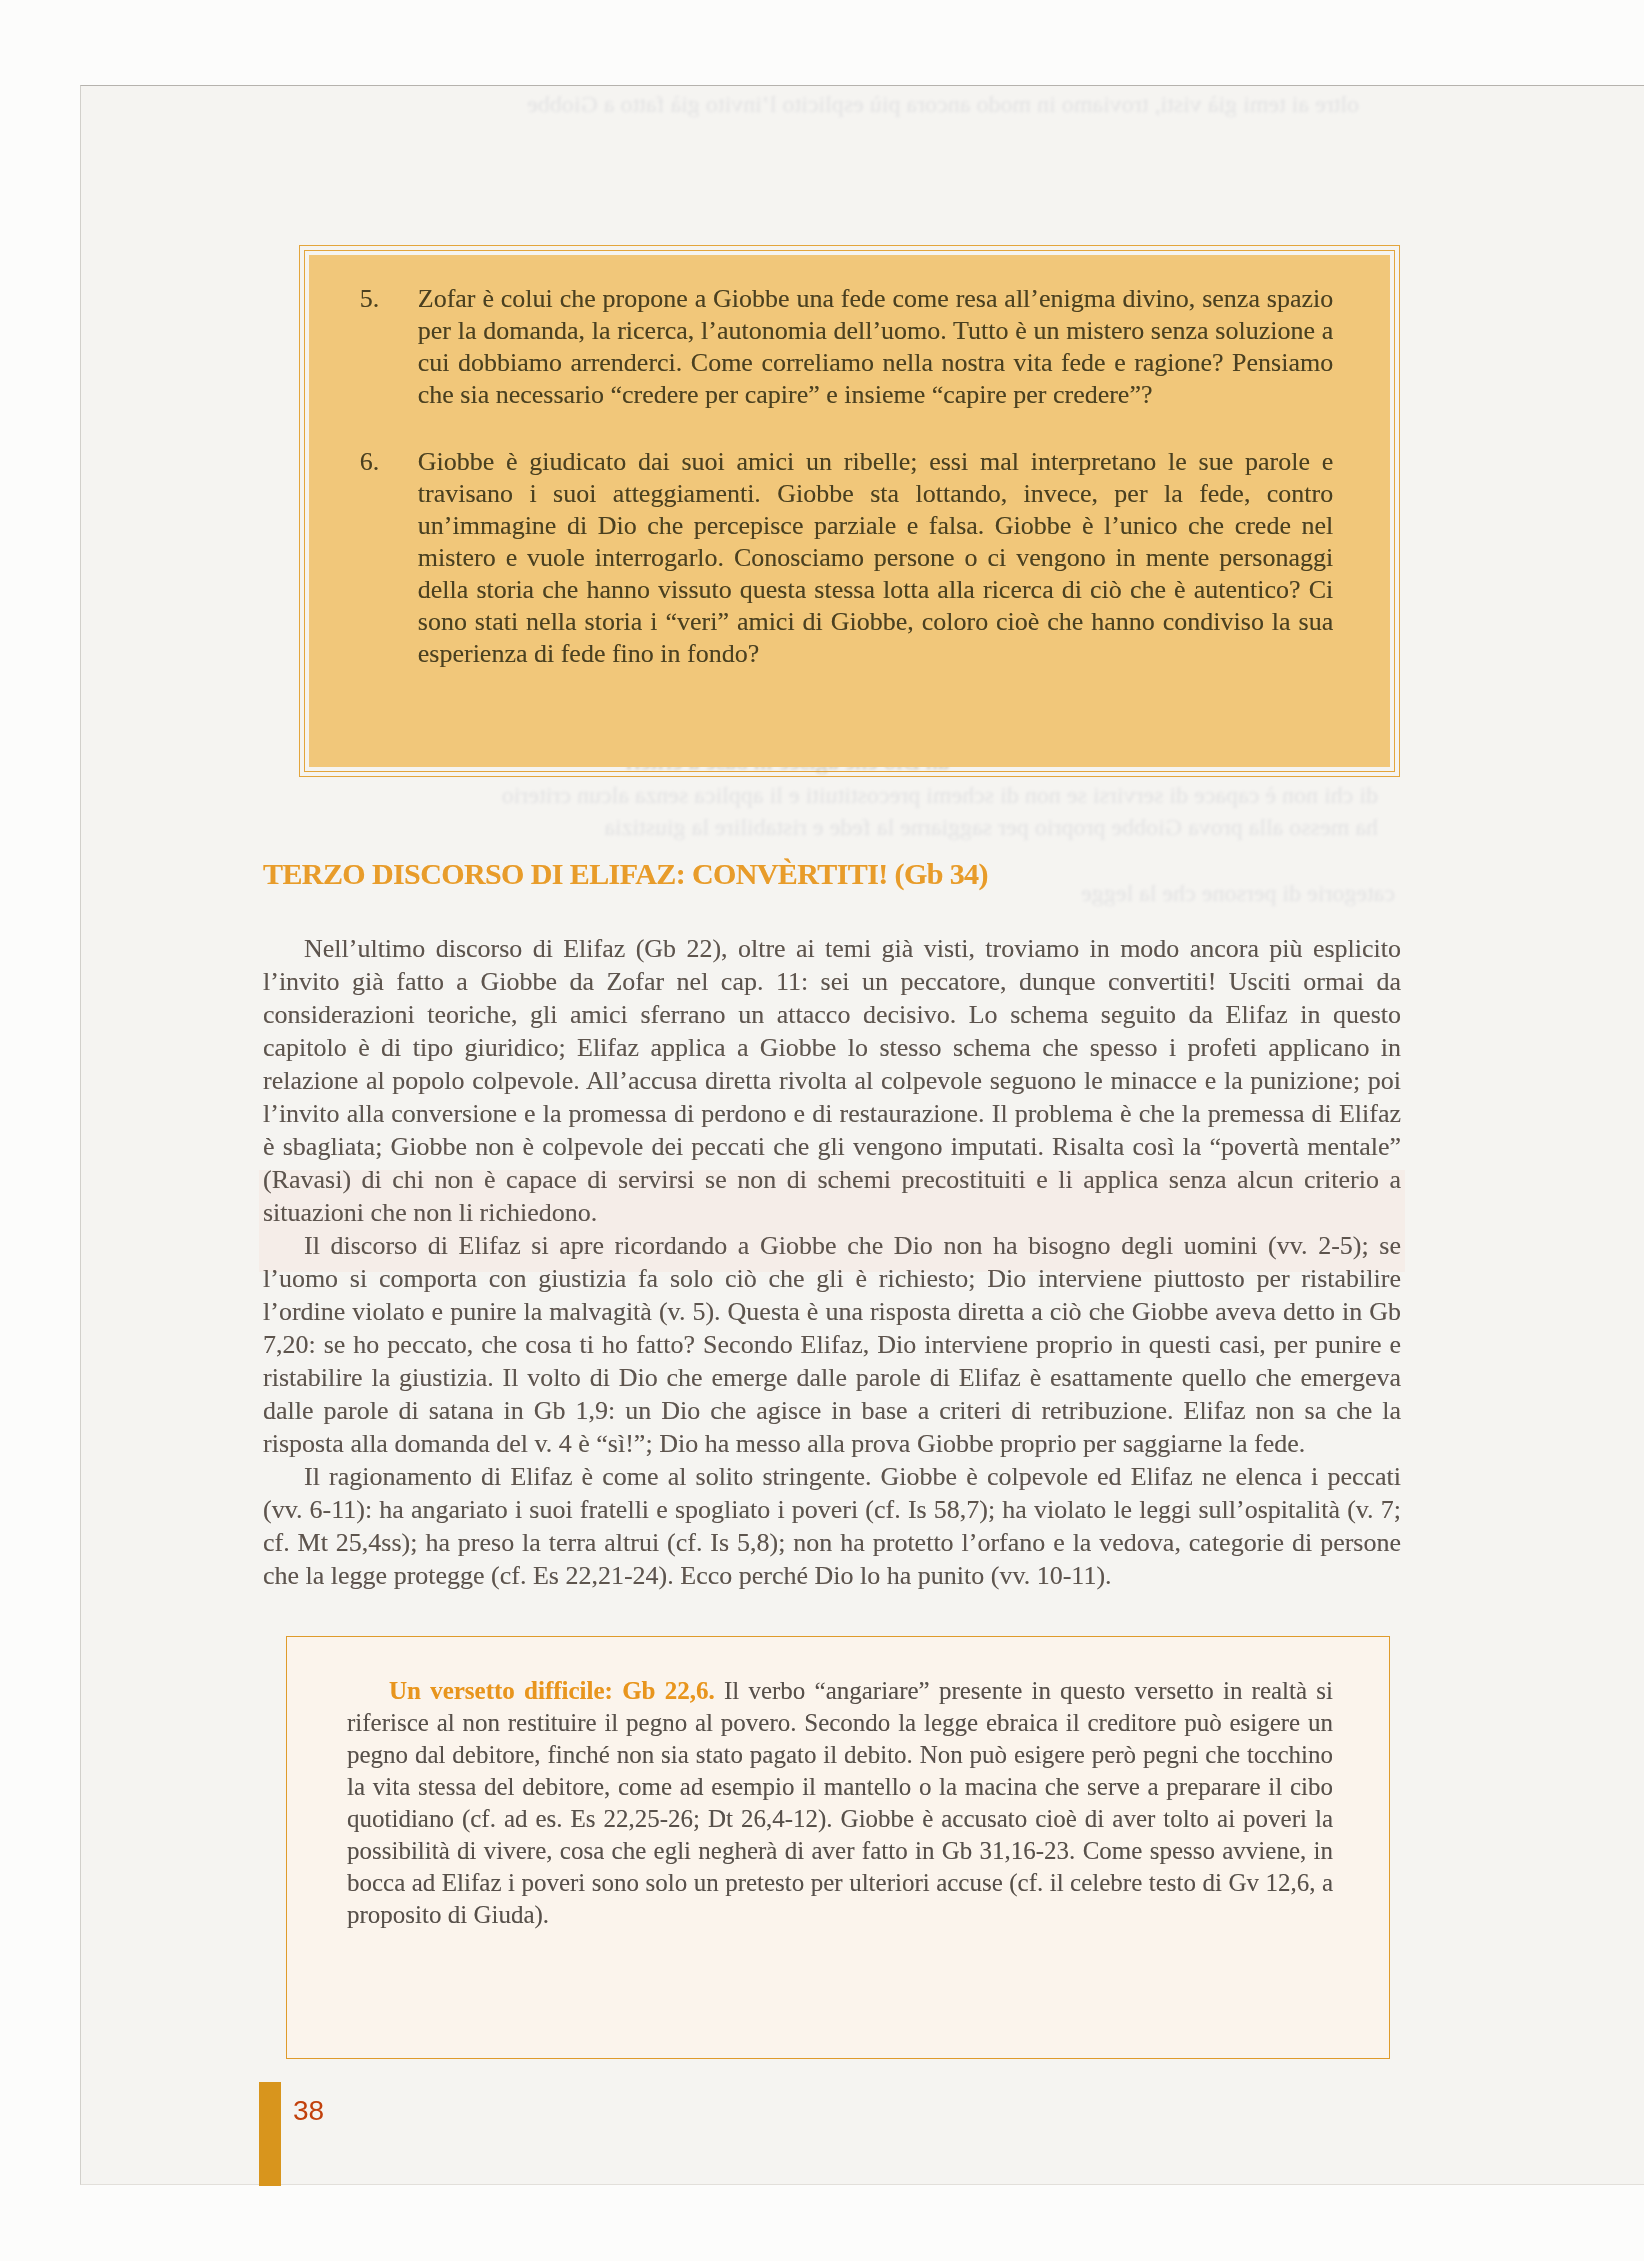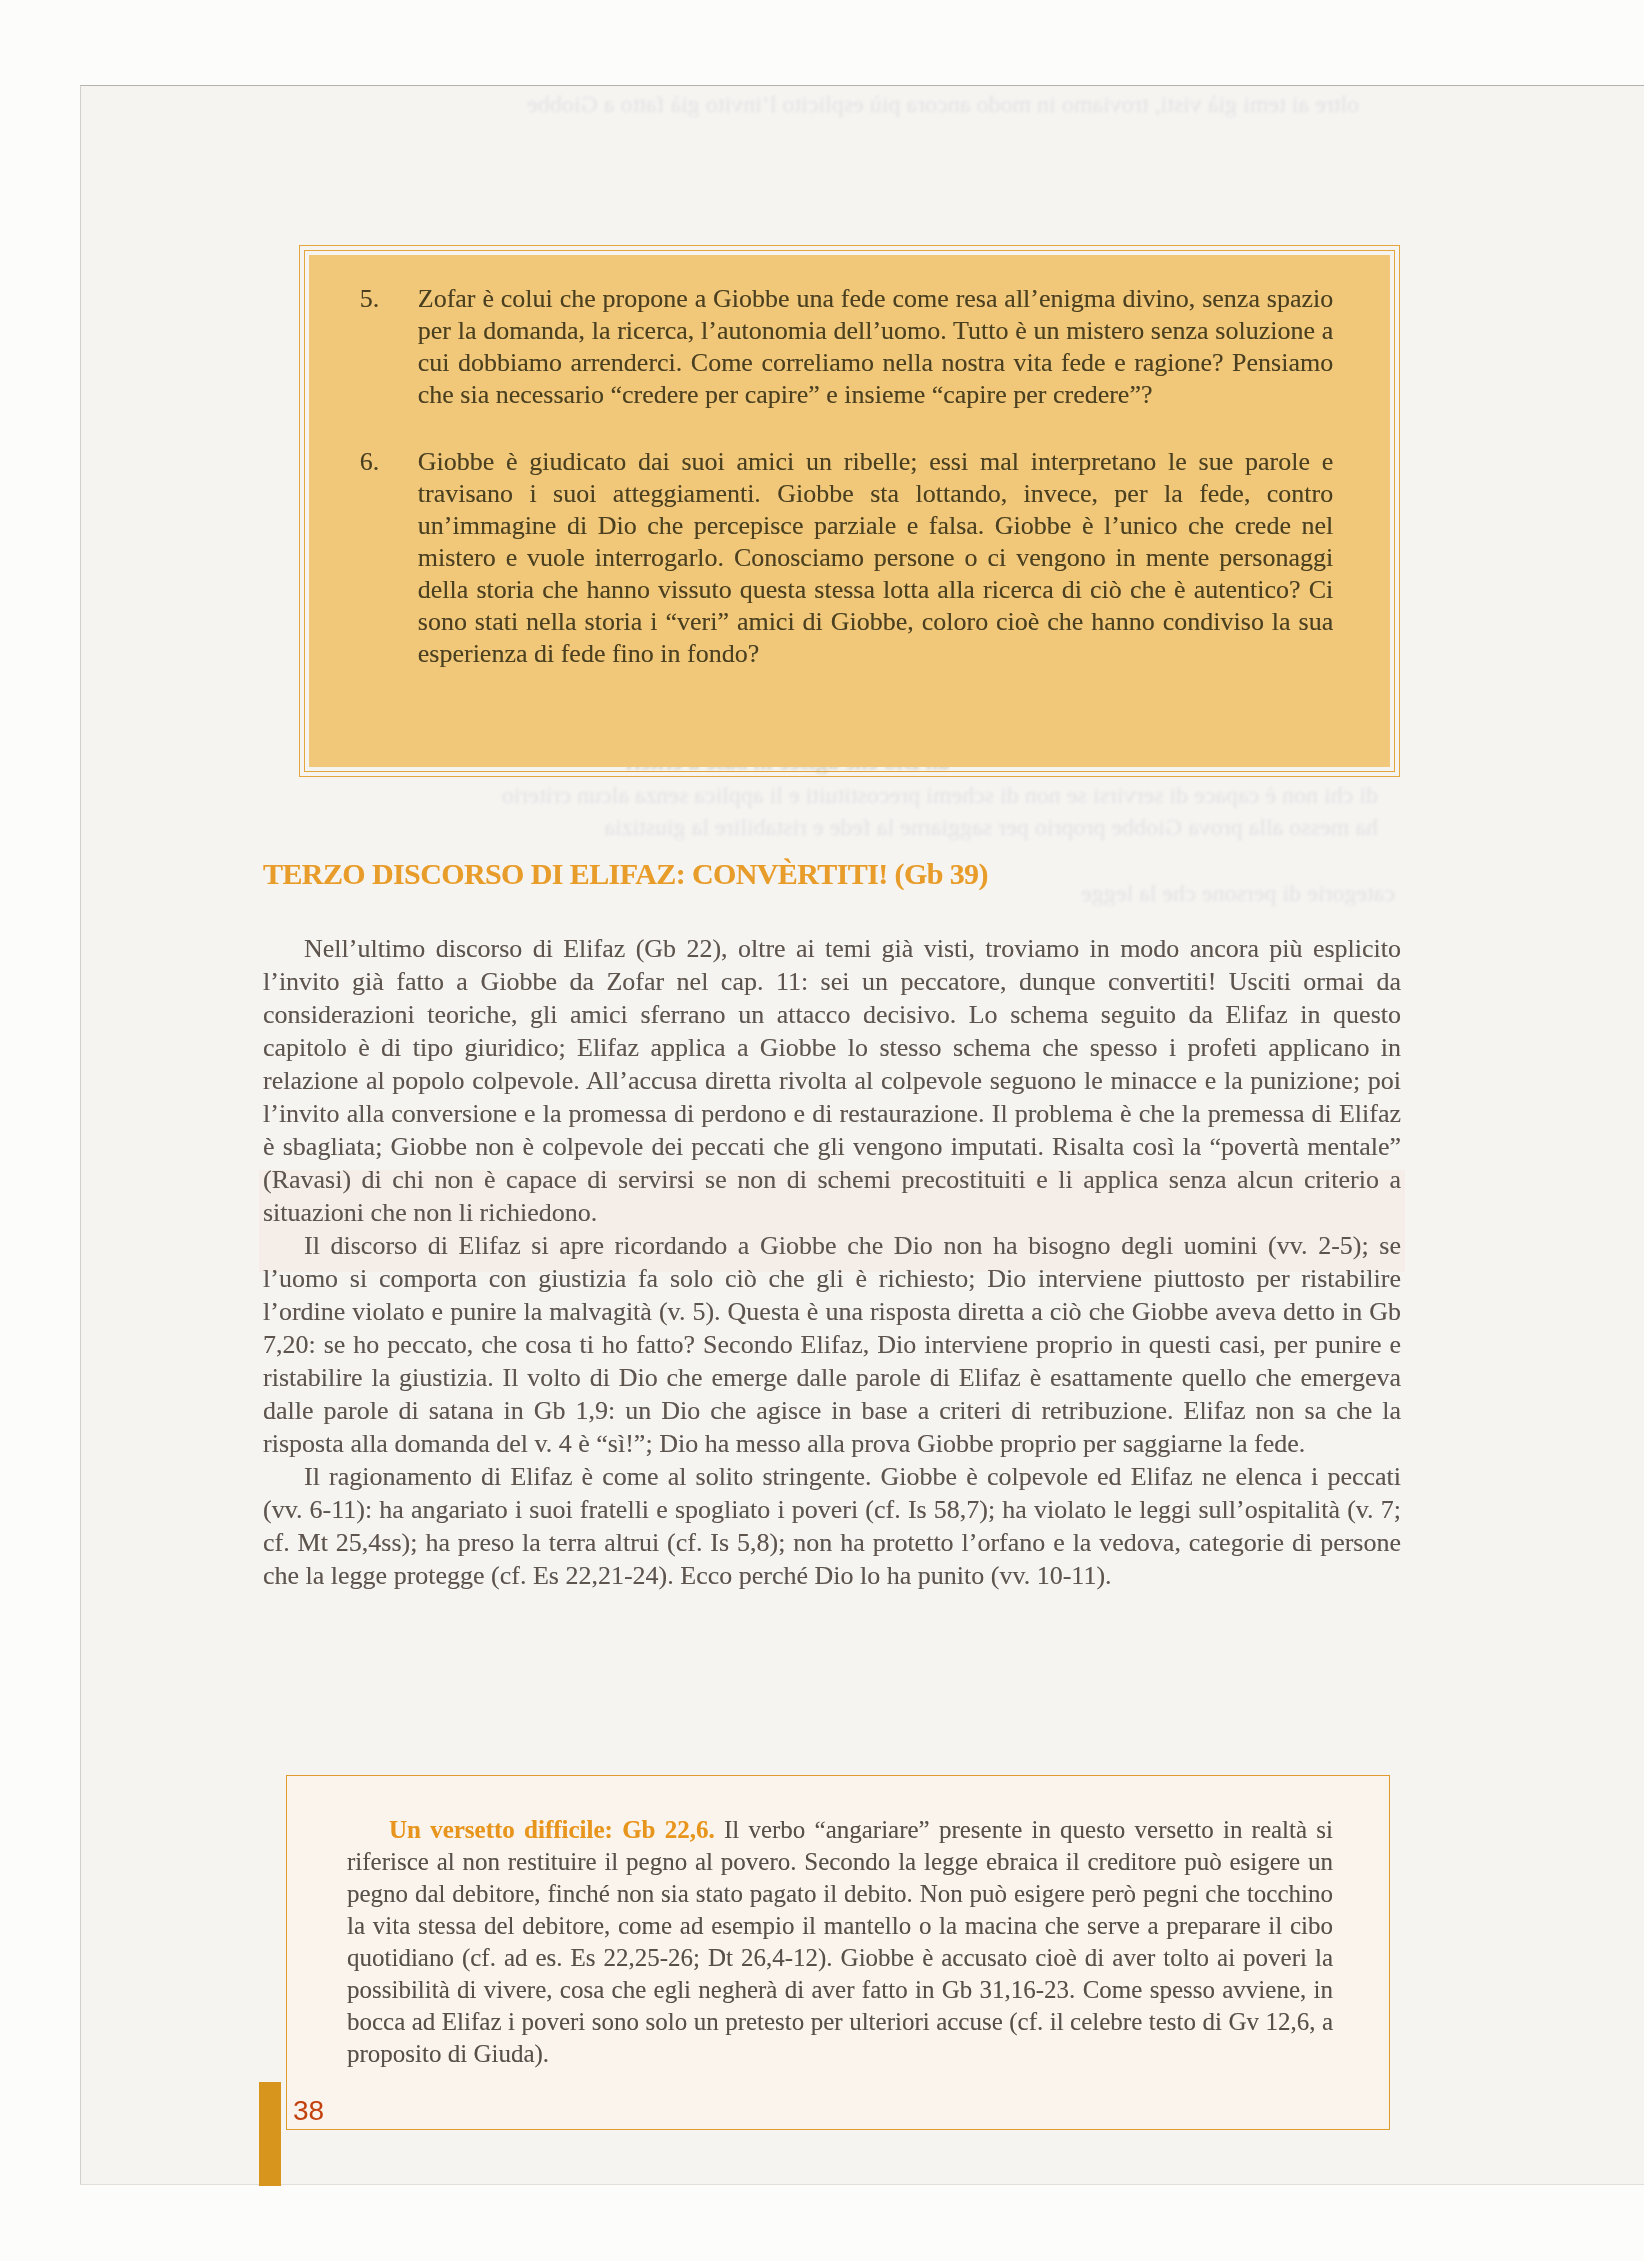--- a/index.html
+++ b/index.html
@@ -46,21 +46,21 @@
     font-size:26px;line-height:33px;color:#5d544d;text-align:justify;
     text-shadow:0 0 0.6px rgba(93,84,77,.35);
   }
   .body-copy p{margin:0;text-indent:41px;}
   .pink-band{
     position:absolute;left:259px;top:1170px;width:1146px;height:102px;
     background:rgba(246,229,221,.45);pointer-events:none;
   }
   
   .note-box{
-    position:absolute;left:286px;top:1775px;width:1104px;height:355px;
+    position:absolute;left:286px;top:1636px;width:1104px;height:423px;
     border:1.8px solid #df9b2b;box-sizing:border-box;background:#fbf4ec;padding-left:7px;
   }
   .note-text{
     position:absolute;left:60px;top:38px;width:986px;
     font-size:25px;line-height:32px;color:#57504a;text-align:justify;text-indent:42px;
     text-shadow:0 0 0.6px rgba(87,80,74,.35);
   }
   .note-lead{font-weight:bold;color:#e8951d;text-shadow:0 0 0.6px rgba(232,149,29,.4);}
   
   .page-bar{
@@ -114,21 +114,21 @@
           <div class="q-text">Zofar è colui che propone a Giobbe una fede come resa all’enigma divino, senza spazio per la domanda, la ricerca, l’autonomia dell’uomo. Tutto è un mistero senza soluzione a cui dobbiamo arrenderci. Come correliamo nella nostra vita fede e ragione? Pensiamo che sia necessario “credere per capire” e insieme “capire per credere”?</div>
         </div>
         <div class="q-item">
           <div class="q-num">6.</div>
           <div class="q-text">Giobbe è giudicato dai suoi amici un ribelle; essi mal interpretano le sue parole e travisano i suoi atteggiamenti. Giobbe sta lottando, invece, per la fede, contro un’immagine di Dio che percepisce parziale e falsa. Giobbe è l’unico che crede nel mistero e vuole interrogarlo. Conosciamo persone o ci vengono in mente personaggi della storia che hanno vissuto questa stessa lotta alla ricerca di ciò che è autentico? Ci sono stati nella storia i “veri” amici di Giobbe, coloro cioè che hanno condiviso la sua esperienza di fede fino in fondo?</div>
         </div>
       </div>
     </div>
   </div>
 
-  <div class="section-heading">TERZO DISCORSO DI ELIFAZ: CONVÈRTITI! (Gb 39)</div>
+  <div class="section-heading">TERZO DISCORSO DI ELIFAZ: CONVÈRTITI! (Gb 34)</div>
 
   <div class="body-copy">
     <p>Nell’ultimo discorso di Elifaz (Gb 22), oltre ai temi già visti, troviamo in modo ancora più esplicito l’invito già fatto a Giobbe da Zofar nel cap. 11: sei un peccatore, dunque convertiti! Usciti ormai da considerazioni teoriche, gli amici sferrano un attacco decisivo. Lo schema seguito da Elifaz in questo capitolo è di tipo giuridico; Elifaz applica a Giobbe lo stesso schema che spesso i profeti applicano in relazione al popolo colpevole. All’accusa diretta rivolta al colpevole seguono le minacce e la punizione; poi l’invito alla conversione e la promessa di perdono e di restaurazione. Il problema è che la premessa di Elifaz è sbagliata; Giobbe non è colpevole dei peccati che gli vengono imputati. Risalta così la “povertà mentale” (Ravasi) di chi non è capace di servirsi se non di schemi precostituiti e li applica senza alcun criterio a situazioni che non li richiedono.</p>
     <p>Il discorso di Elifaz si apre ricordando a Giobbe che Dio non ha bisogno degli uomini (vv. 2-5); se l’uomo si comporta con giustizia fa solo ciò che gli è richiesto; Dio interviene piuttosto per ristabilire l’ordine violato e punire la malvagità (v. 5). Questa è una risposta diretta a ciò che Giobbe aveva detto in Gb 7,20: se ho peccato, che cosa ti ho fatto? Secondo Elifaz, Dio interviene proprio in questi casi, per punire e ristabilire la giustizia. Il volto di Dio che emerge dalle parole di Elifaz è esattamente quello che emergeva dalle parole di satana in Gb 1,9: un Dio che agisce in base a criteri di retribuzione. Elifaz non sa che la risposta alla domanda del v. 4 è “sì!”; Dio ha messo alla prova Giobbe proprio per saggiarne la fede.</p>
     <p>Il ragionamento di Elifaz è come al solito stringente. Giobbe è colpevole ed Elifaz ne elenca i peccati (vv. 6-11): ha angariato i suoi fratelli e spogliato i poveri (cf. Is 58,7); ha violato le leggi sull’ospitalità (v. 7; cf. Mt 25,4ss); ha preso la terra altrui (cf. Is 5,8); non ha protetto l’orfano e la vedova, categorie di persone che la legge protegge (cf. Es 22,21-24). Ecco perché Dio lo ha punito (vv. 10-11).</p>
   </div>
 
   <div class="note-box">
     <div class="note-text">
       <span class="note-lead">Un versetto difficile: Gb 22,6. </span>

